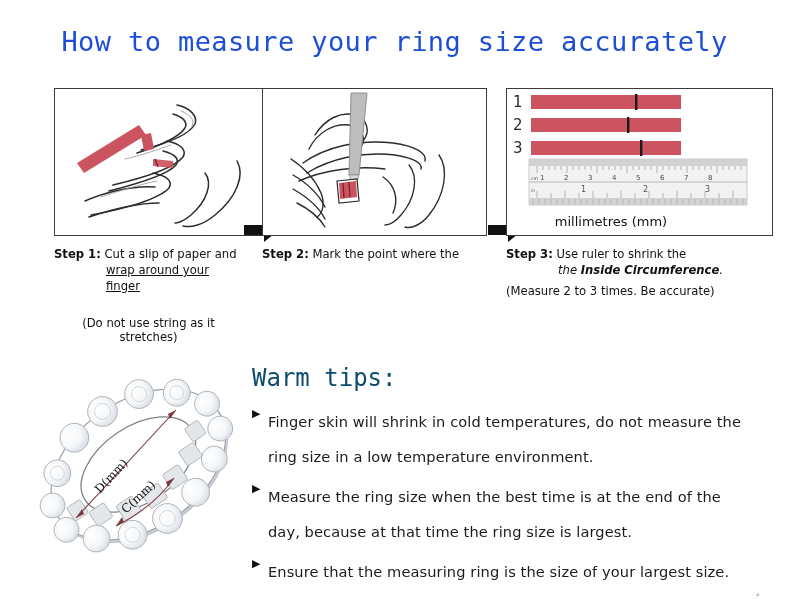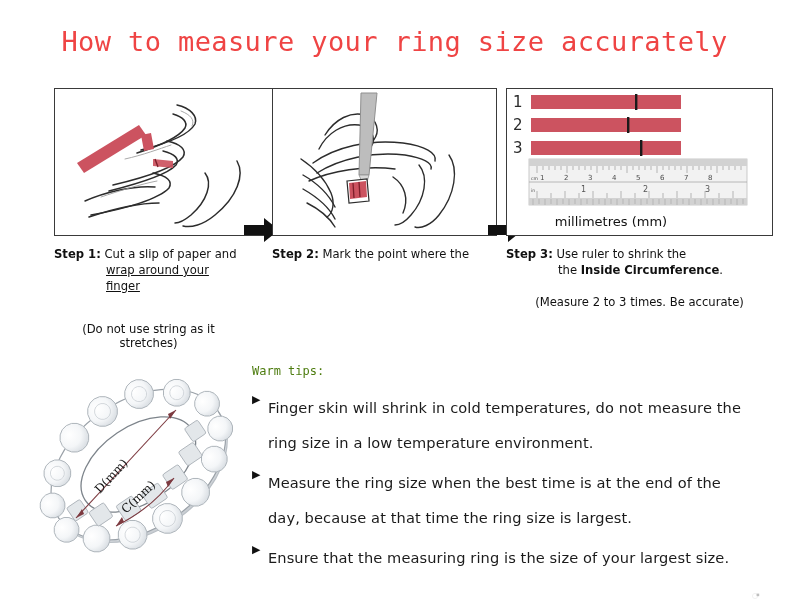--- a/index.html
+++ b/index.html
@@ -15,21 +15,21 @@
 
   
   #page-title {
     position: absolute;
     left: 0; right: 0; top: 26px;
     text-align: center;
     font-size: 27px;
     font-family: "DejaVu Sans Mono", "Liberation Mono", monospace;
     font-weight: 400;
     letter-spacing: 0.4px;
-    color: #ef4444;
+    color: #1d4ed8;
     white-space: nowrap;
   }
 
   
   #steps-row {
     position: absolute;
     left: 0; top: 88px; width: 789px;
   }
   .step-col {
     position: absolute;
@@ -56,32 +56,32 @@
     color: #111;
     margin-top: 10px;
   }
   .caption .lead { font-weight: 700; }
   .caption .ln2 { display:block; }
   .caption b { font-weight: 700; }
   .note {
     font-family: "DejaVu Sans", "Liberation Sans", sans-serif;
     font-size: 11.6px;
     color: #111;
-    margin-top: 28px;
+    margin-top: 22px;
   }
 
   
   #tips-block {
     position: absolute;
     left: 252px; top: 364px; width: 500px;
   }
   #tips-heading {
     font-family: "DejaVu Sans Mono", "Liberation Mono", monospace;
-    font-size: 12px;
-    color: #4d7c0f;
+    font-size: 24px;
+    color: #0c4a6e;
     margin: 0 0 12px 0;
     font-weight: 400;
   }
   .tip {
     display: flex;
     align-items: flex-start;
     margin-bottom: 5px;
   }
   .tip-marker {
     flex: 0 0 auto;
@@ -182,21 +182,21 @@
       <span>Cut a slip of paper and</span>
       <span class="ln2" style="padding-left:52px;text-decoration:underline;">wrap around your finger</span>
     </div>
     <div class="note" style="text-align:center;">(Do not use string as it stretches)</div>
   </div>
 
   <svg class="arrow" style="left:244px;" viewBox="0 0 36 28">
     <path d="M0 9 L20 9 L20 2 L35 14 L20 26 L20 19 L0 19 Z" fill="#111111"></path>
   </svg>
 
-  <div class="step-col" style="left:272px; width:225px;">
+  <div class="step-col" style="left:262px; width:225px;">
     <div class="panel" style="width:225px; height:148px;">
       <svg width="223" height="146" viewBox="0 0 223 146">
         <g fill="none" stroke="#2c2c2c" stroke-width="1.4" stroke-linecap="round">
 
           <path d="M52 46 C 62 30, 78 22, 92 26 C 104 30, 108 42, 100 52"></path>
           <path d="M46 60 C 54 44, 70 34, 86 36 C 98 38, 104 48, 98 58"></path>
           <path d="M40 74 C 62 58, 96 50, 130 54 C 152 57, 164 64, 162 72"></path>
           <path d="M44 84 C 66 70, 100 62, 132 66 C 150 69, 160 74, 158 80"></path>
           <path d="M36 92 C 58 82, 92 76, 122 80"></path>
 
@@ -362,25 +362,25 @@
               <line x1="236" y1="110" x2="236" y2="115"></line>
           </g>
         </g>
 
         <text class="mm-label" x="104" y="137" text-anchor="middle">millimetres (mm)</text>
       </svg>
     </div>
     <div class="caption">
       <span class="lead">Step 3:</span>
       <span>Use ruler to shrink the</span>
-      <span class="ln2" style="padding-left:52px;">
+      <span class="ln2" style="padding-left:52px;font-style:italic;">
         <span>the </span><b>Inside Circumference</b><span>.</span>
       </span>
     </div>
-    <div class="note" style="text-align:center; margin-top:17px;">(Measure 2 to 3 times. Be accurate)</div>
+    <div class="note" style="text-align:left; margin-top:6px;">(Measure 2 to 3 times. Be accurate)</div>
   </div>
 </div>
 
 <div id="ring-figure">
   <svg width="225" height="235" viewBox="0 0 225 235">
     <defs>
       <radialGradient id="gemG" cx="40%" cy="32%" r="70%">
         <stop offset="0%" stop-color="#ffffff"></stop>
         <stop offset="60%" stop-color="#f4f6f8"></stop>
         <stop offset="100%" stop-color="#d8dde2"></stop>

